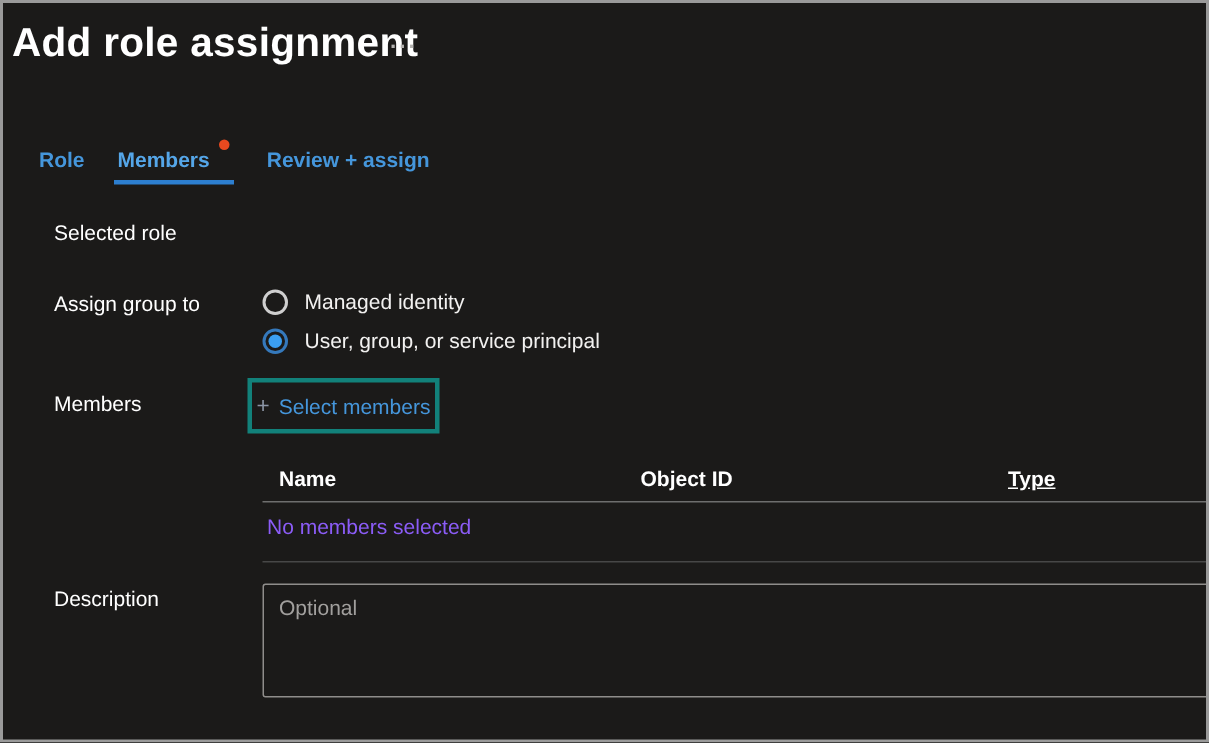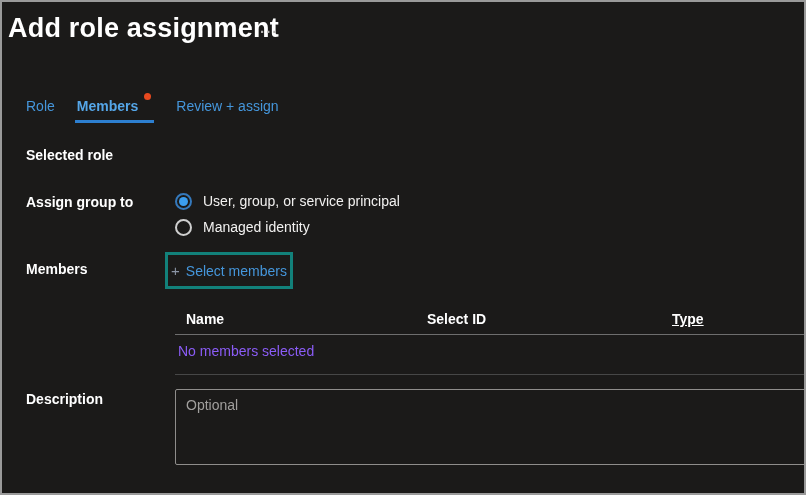--- a/index.html
+++ b/index.html
@@ -44,20 +44,21 @@
     top: 96px;
     display: flex;
     gap: 22px;
     font-size: 14px;
   }
   .tab {
     position: relative;
     color: var(--link-blue, #4596db);
     padding-bottom: 9px;
     cursor: pointer;
+    font-weight: bold;
   }
   .tab.active {
     color: var(--link-blue-active, #55a6e8);
     font-weight: 700;
     padding-right: 16px;
   }
   .tab.active::after {
     content: "";
     position: absolute;
     left: -2px;
@@ -72,23 +73,23 @@
     right: 3px;
     width: 7px;
     height: 7px;
     border-radius: 50%;
     background: var(--alert-dot, #e8491f);
   }
 
   
   .field-label {
     position: absolute;
-    left: 24px;
-    font-size: 14px;
-    font-weight: 700;
+    left: 34px;
+    font-size: 14px;
+    font-weight: 400;
     color: var(--text-primary, #ffffff);
   }
   .lbl-selected-role { top: 145px; }
   .lbl-assign       { top: 192px; }
   .lbl-members      { top: 259px; }
   .lbl-description  { top: 389px; }
 
   .field-value {
     position: absolute;
     left: 172px;
@@ -218,39 +219,39 @@
       <span class="alert-dot"></span>
     </div>
     <div class="tab">Review + assign</div>
   </div>
 
   <div class="field-label lbl-selected-role">Selected role</div>
 
   <div class="field-label lbl-assign">Assign group to</div>
   <div class="radio-group">
     <div class="radio-row">
+      <span class="radio"></span>
+      <span class="radio-label">Managed identity</span>
+    </div>
+    <div class="radio-row">
       <span class="radio selected"></span>
       <span class="radio-label">User, group, or service principal</span>
-    </div>
-    <div class="radio-row">
-      <span class="radio"></span>
-      <span class="radio-label">Managed identity</span>
     </div>
   </div>
 
   <div class="field-label lbl-members">Members</div>
   <div class="highlight-box">
     <button class="select-members">
       <span class="plus-icon">+</span>
       <span>Select members</span>
     </button>
   </div>
 
   <div class="table-header-cell col-name">Name</div>
-  <div class="table-header-cell col-object-id">Select ID</div>
+  <div class="table-header-cell col-object-id">Object ID</div>
   <div class="table-header-cell col-type">Type</div>
   <div class="table-line line-header"></div>
   <div class="table-empty-text">No members selected</div>
   <div class="table-line line-row"></div>
 
   <div class="field-label lbl-description">Description</div>
   <textarea class="description-input" placeholder="Optional" style=""></textarea>
 
 </div>
 

